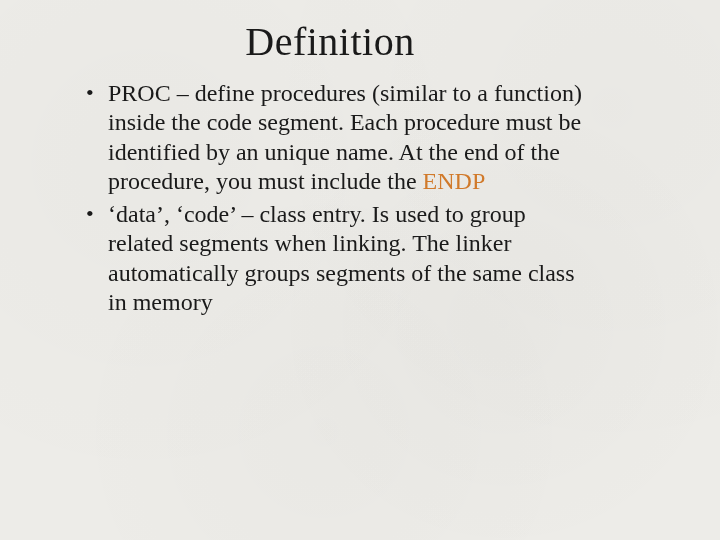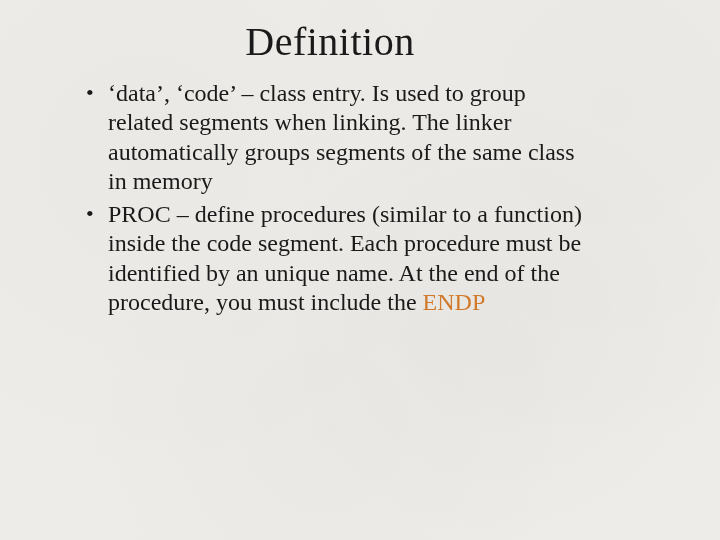--- a/index.html
+++ b/index.html
@@ -56,19 +56,19 @@
     color: #d17a2b;
   }
 </style>
 </head>
 <body>
 
 <div class="slide">
   <h1 class="title">Definition</h1>
   <ul class="bullets">
     <li>
-      <span>‘data’, ‘code’ – class entry. Is used to group related segments when linking. The linker automatically groups segments of the same class in memory</span><span class="highlight"></span><span></span>
+      <span>PROC – define procedures (similar to a function) inside the code segment. Each procedure must be identified by an unique name. At the end of the procedure, you must include the </span><span class="highlight">ENDP</span><span></span>
     </li>
     <li>
-      <span>PROC – define procedures (similar to a function) inside the code segment. Each procedure must be identified by an unique name. At the end of the procedure, you must include the </span><span class="highlight">ENDP</span><span></span>
+      <span>‘data’, ‘code’ – class entry. Is used to group related segments when linking. The linker automatically groups segments of the same class in memory</span><span class="highlight"></span><span></span>
     </li>
   </ul>
 </div>
 
 </body></html>

